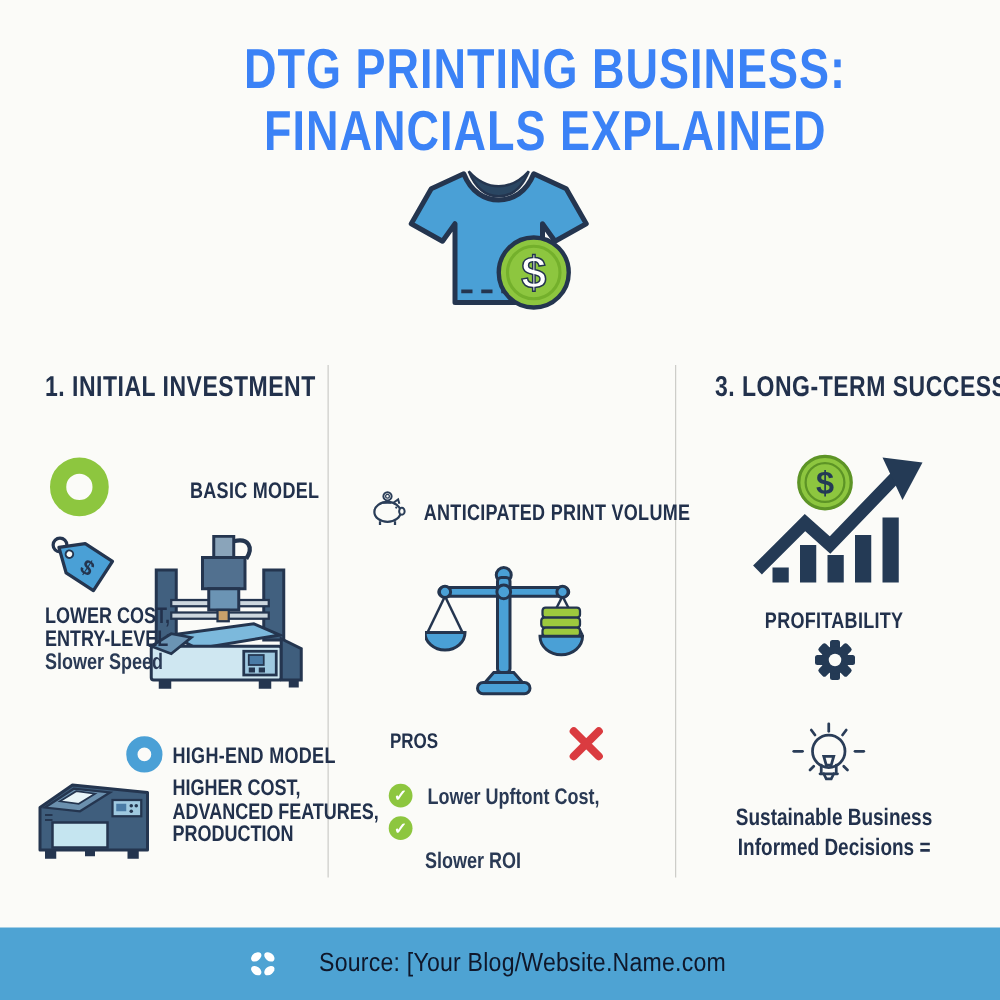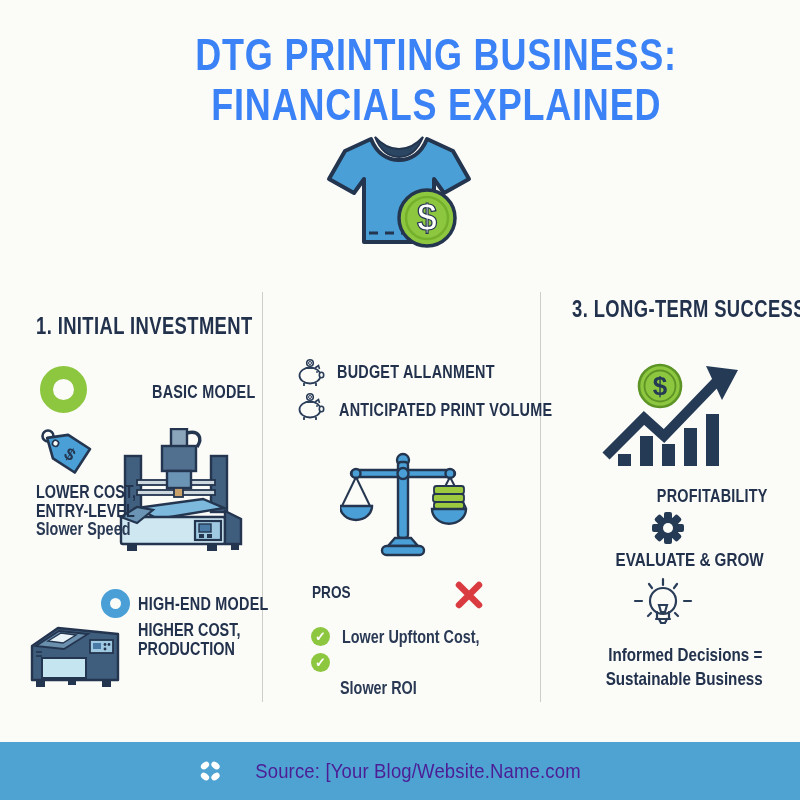--- a/index.html
+++ b/index.html
@@ -21,22 +21,22 @@
   .divider{width:1px;background:#cdcdc9;top:292px;height:410px;}
   .ring{border-radius:50%;box-sizing:border-box;}
   .check-circle{
     width:19px;height:19px;border-radius:50%;background:#8dc63f;color:#fff;
     font-size:13px;font-weight:bold;text-align:center;line-height:19px;
   }
   .footer{
     left:0;top:742px;width:800px;height:58px;background:#4ea3d3;
     display:flex;align-items:center;justify-content:center;gap:10px;
   }
-  .footer-text{color:#4c1d95;font-size:21px;letter-spacing:.2px;}
-  .center-col{width:230px;text-align:right;text-decoration:underline;}
+  .footer-text{color:#0f172a;font-size:21px;letter-spacing:.2px;}
+  .center-col{width:230px;text-align:center;text-decoration:underline;}
   svg{display:block;}
 </style>
 </head>
 <body>
 
 <div id="canvas">
 
   <div class="abs title">
     <div><span class="cond-c">DTG PRINTING BUSINESS:</span></div>
     <div><span class="cond-c">FINANCIALS EXPLAINED</span></div>
@@ -52,21 +52,21 @@
         <circle cx="104" cy="88" r="28" fill="#8dc63f" stroke="#24354f" stroke-width="3.5"></circle>
         <circle cx="104" cy="88" r="21" fill="none" stroke="#74b02c" stroke-width="2.5"></circle>
         <text x="104" y="100" text-anchor="middle" font-size="36" font-weight="bold" fill="#ffffff" stroke="#24354f" stroke-width="1.2">$</text>
       </g>
     </svg>
   </div>
 
   <div class="abs divider" style="left:262px;"></div>
   <div class="abs divider" style="left:540px;"></div>
 
-  <div class="abs col-heading" style="left:36px;top:296px;margin-top:17px;">
+  <div class="abs col-heading" style="left:36px;top:296px;">
     <span class="cond">1. INITIAL INVESTMENT</span>
   </div>
 
   <div class="abs ring" style="left:40px;top:366px;width:47px;height:47px;border:13px solid #8dc63f;"></div>
   <div class="abs lbl" style="left:108px;top:382px;margin-left:44px;">
     <span class="cond">BASIC MODEL</span>
   </div>
 
   <div class="abs" style="left:34px;top:426px;">
     <svg width="64" height="60" viewBox="0 0 64 60">
@@ -109,20 +109,21 @@
     <div><span class="cond">ENTRY-LEVEL</span></div>
     <div><span class="cond mixed">Slower Speed</span></div>
   </div>
 
   <div class="abs ring" style="left:101px;top:589px;width:29px;height:29px;border:9px solid #4aa0d6;"></div>
   <div class="abs lbl" style="left:138px;top:594px;">
     <span class="cond">HIGH-END MODEL</span>
   </div>
   <div class="abs detail" style="left:138px;top:621px;">
     <div><span class="cond">HIGHER COST,</span></div>
+    <div><span class="cond">ADVANCED FEATURES,</span></div>
     <div><span class="cond">PRODUCTION</span></div>
   </div>
 
   <div class="abs" style="left:26px;top:616px;">
     <svg width="100" height="82" viewBox="0 0 100 82">
       <path d="M6,30 L32,12 L92,18 L92,64 L6,64 Z" fill="#3f5e7d" stroke="#24354f" stroke-width="2.4" stroke-linejoin="round"></path>
       <path d="M10,30 L33,15 L62,18 L38,33 Z" fill="#6b90ae" stroke="#24354f" stroke-width="1.8"></path>
       <path d="M22,25 L35,17 L50,19 L37,27 Z" fill="#e8f4f8" stroke="#24354f" stroke-width="1.4"></path>
       <polygon points="16,42 60,42 60,62 16,62" fill="#c5e5f0" stroke="#24354f" stroke-width="2"></polygon>
       <rect x="64" y="24" width="23" height="13" fill="#9fc9e0" stroke="#24354f" stroke-width="1.8"></rect>
@@ -132,38 +133,20 @@
       <circle cx="79" cy="33" r="1.4" fill="#24354f"></circle>
       <line x1="10" y1="36" x2="16" y2="36" stroke="#24354f" stroke-width="1.6"></line>
       <line x1="10" y1="40" x2="16" y2="40" stroke="#24354f" stroke-width="1.6"></line>
       <rect x="10" y="64" width="9" height="7" fill="#24354f"></rect>
       <rect x="76" y="64" width="9" height="7" fill="#24354f"></rect>
       <rect x="42" y="64" width="8" height="5" fill="#24354f"></rect>
     </svg>
   </div>
 
 
-  <div class="abs" style="left:296px;top:358px;">
-    <div style="display:flex;align-items:center;gap:10px;">
-      <span>
-        <svg width="31" height="29" viewBox="0 0 31 29">
-          <circle cx="14" cy="5" r="3.3" fill="none" stroke="#2a3d58" stroke-width="1.6"></circle>
-          <circle cx="14" cy="5" r="1.5" fill="none" stroke="#2a3d58" stroke-width="1"></circle>
-          <ellipse cx="14" cy="17.5" rx="10.5" ry="8" fill="none" stroke="#2a3d58" stroke-width="1.8"></ellipse>
-          <line x1="10" y1="10" x2="17" y2="10" stroke="#2a3d58" stroke-width="1.8"></line>
-          <polyline points="19,10 22.5,7.5 23.5,11" fill="none" stroke="#2a3d58" stroke-width="1.6"></polyline>
-          <ellipse cx="25.5" cy="17" rx="2.2" ry="2.8" fill="#fbfbf8" stroke="#2a3d58" stroke-width="1.6"></ellipse>
-          <line x1="8" y1="25" x2="8" y2="28" stroke="#2a3d58" stroke-width="1.8"></line>
-          <line x1="20" y1="25" x2="20" y2="28" stroke="#2a3d58" stroke-width="1.8"></line>
-          <circle cx="21" cy="14" r="0.9" fill="#2a3d58"></circle>
-        </svg>
-      </span>
-      <span class="lbl"><span class="cond">BUDGET ALLANMENT</span></span>
-    </div>
-  </div>
 
   <div class="abs" style="left:296px;top:392px;">
     <div style="display:flex;align-items:flex-end;gap:12px;">
       <span>
         <svg width="31" height="29" viewBox="0 0 31 29">
           <circle cx="14" cy="5" r="3.3" fill="none" stroke="#2a3d58" stroke-width="1.6"></circle>
           <circle cx="14" cy="5" r="1.5" fill="none" stroke="#2a3d58" stroke-width="1"></circle>
           <ellipse cx="14" cy="17.5" rx="10.5" ry="8" fill="none" stroke="#2a3d58" stroke-width="1.8"></ellipse>
           <line x1="10" y1="10" x2="17" y2="10" stroke="#2a3d58" stroke-width="1.8"></line>
           <polyline points="19,10 22.5,7.5 23.5,11" fill="none" stroke="#2a3d58" stroke-width="1.6"></polyline>
@@ -248,45 +231,42 @@
         <rect x="14" y="2" width="8" height="32" rx="2"></rect>
         <rect x="14" y="2" width="8" height="32" rx="2" transform="rotate(45 18 18)"></rect>
         <rect x="14" y="2" width="8" height="32" rx="2" transform="rotate(90 18 18)"></rect>
         <rect x="14" y="2" width="8" height="32" rx="2" transform="rotate(135 18 18)"></rect>
         <circle cx="18" cy="18" r="11"></circle>
       </g>
       <circle cx="18" cy="18" r="5" fill="#fbfbf8"></circle>
     </svg>
   </div>
 
-  <div class="abs center-col" style="left:552px;top:549px;font-size:19px;font-weight:bold;">
-    <span class="cond-c">EVALUATE &amp; GROW</span>
-  </div>
 
   <div class="abs" style="left:632px;top:574px;">
     <svg width="62" height="62" viewBox="0 0 62 62">
       <g stroke="#2a3d58" stroke-width="2.2" fill="none" stroke-linecap="round">
         <circle cx="31" cy="27" r="13"></circle>
         <path d="M25,38 L25,45 M37,38 L37,45 M24,45 L38,45"></path>
         <path d="M27,45 L29,49 L33,49 L35,45"></path>
         <path d="M27,31 L35,31 L33,38 L29,38 Z"></path>
         <line x1="31" y1="5" x2="31" y2="11"></line>
         <line x1="17" y1="10" x2="20" y2="14"></line>
         <line x1="45" y1="10" x2="42" y2="14"></line>
         <line x1="3" y1="27" x2="10" y2="27"></line>
         <line x1="52" y1="27" x2="59" y2="27"></line>
         <line x1="16" y1="42" x2="19" y2="39"></line>
         <line x1="46" y1="42" x2="43" y2="39"></line>
       </g>
     </svg>
   </div>
 
   <div class="abs center-col" style="left:552px;top:643px;font-size:19px;font-weight:bold;line-height:24px;color:#22314c;">
+    <div><span class="cond-c">Sustainable Business</span></div>
     <div><span class="cond-c">Informed Decisions =</span></div>
-    <div><span class="cond-c">Sustainable Business</span></div>
   </div>
 
   <div class="abs footer">
     <span>
       <svg width="26" height="26" viewBox="0 0 26 26">
         <g fill="#ffffff">
           <ellipse cx="8" cy="7.5" rx="4.6" ry="3.2" transform="rotate(-38 8 7.5)"></ellipse>
           <ellipse cx="18.5" cy="7.5" rx="4.6" ry="3.2" transform="rotate(38 18.5 7.5)"></ellipse>
           <ellipse cx="8" cy="18.5" rx="4.6" ry="3.2" transform="rotate(38 8 18.5)"></ellipse>
           <ellipse cx="18.5" cy="18.5" rx="4.6" ry="3.2" transform="rotate(-38 18.5 18.5)"></ellipse>

